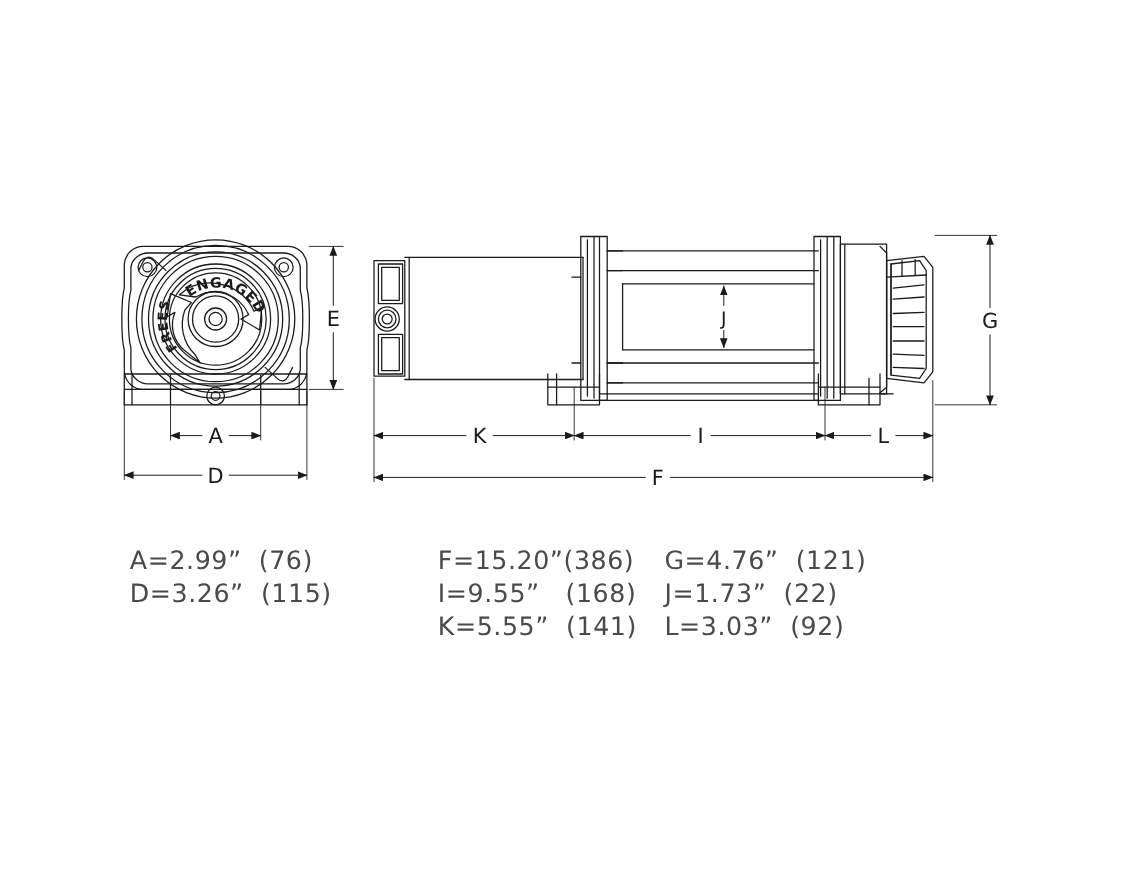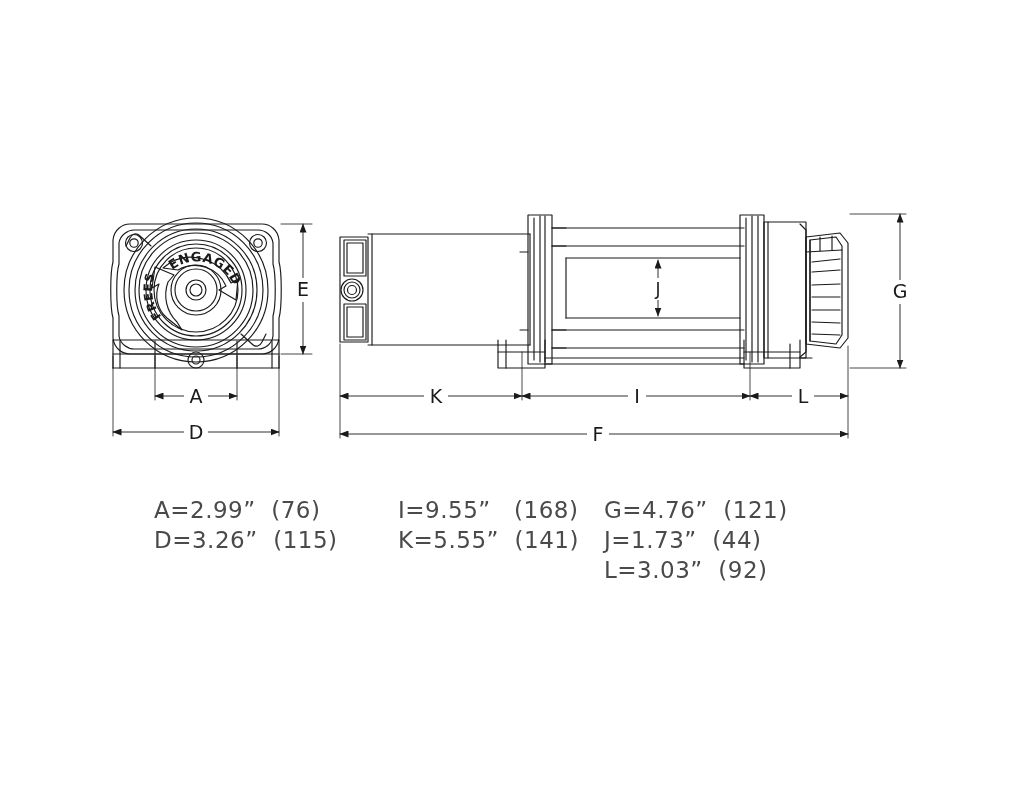--- a/index.html
+++ b/index.html
@@ -36,21 +36,21 @@
     position: absolute;
     left: 0;
     top: 495px;
     width: 1024px;
     height: 105px;
   }
   .dim-col {
     position: absolute;
     top: 0;
   }
-  .dim-col.col-a { left: 118px; width: 250px; margin-left: 36px; }
+  .dim-col.col-a { left: 118px; width: 250px; }
   .dim-col.col-b { left: 398px; width: 250px; }
   .dim-col.col-c { left: 604px; width: 250px; }
   .dim-row {
     display: block;
     height: 30px;
     line-height: 30px;
     white-space: pre;
     font-family: "DejaVu Sans", sans-serif;
     font-size: 23px;
     letter-spacing: 0.5px;
@@ -341,23 +341,24 @@
       </g>
     </g>
   </svg>
 
   <div class="dim-table">
     <div class="dim-col col-a">
       <span class="dim-row">A=2.99”  (76)</span>
       <span class="dim-row">D=3.26”  (115)</span>
     </div>
     <div class="dim-col col-b">
+      <span class="dim-row">F=15.20”(386)</span>
       <span class="dim-row">I=9.55”   (168)</span>
       <span class="dim-row">K=5.55”  (141)</span>
     </div>
     <div class="dim-col col-c">
       <span class="dim-row">G=4.76”  (121)</span>
-      <span class="dim-row">J=1.73”  (44)</span>
+      <span class="dim-row">J=1.73”  (22)</span>
       <span class="dim-row">L=3.03”  (92)</span>
     </div>
   </div>
 
 </div>
 
 </body></html>

